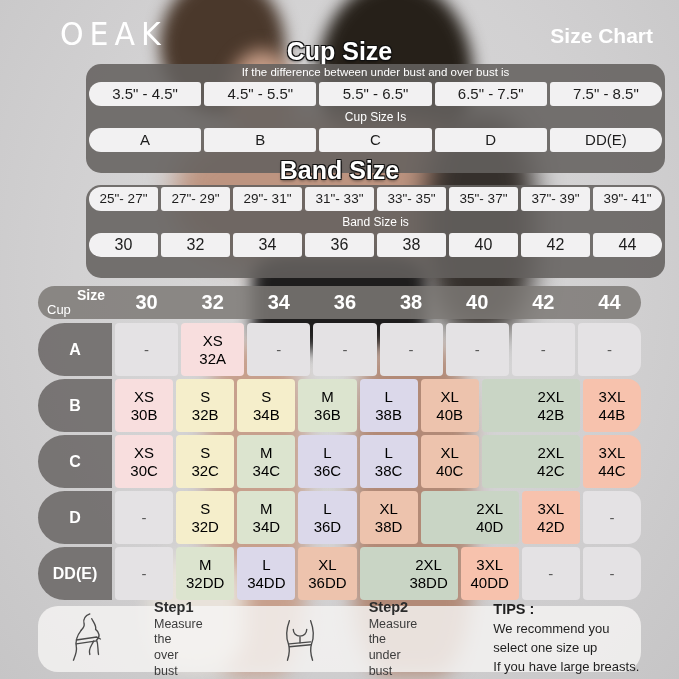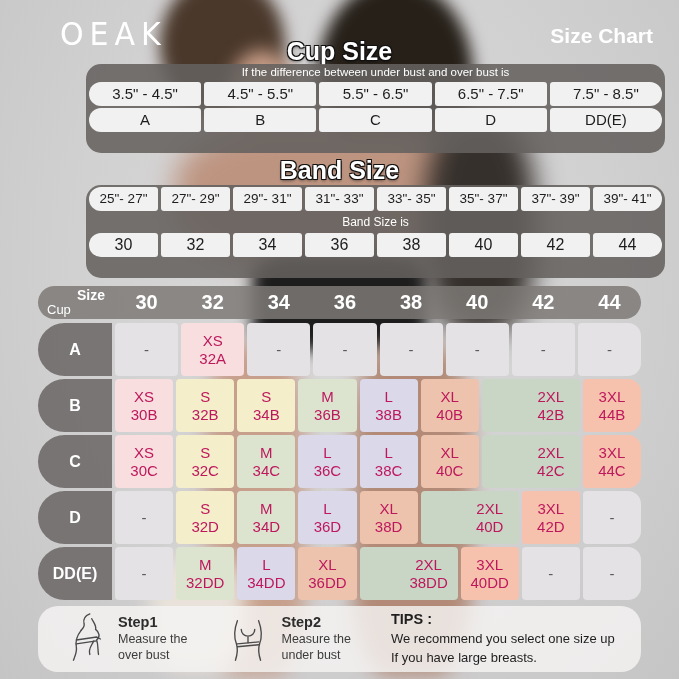--- a/index.html
+++ b/index.html
@@ -47,34 +47,34 @@
     background:rgba(124,121,118,.85);border-radius:17px;align-items:center;}
   .mcorner{position:relative;width:74px;height:33px;color:#fff;flex:none;}
   .mcorner .c-top{position:absolute;top:1px;right:7px;font-size:14px;font-weight:bold;}
   .mcorner .c-bot{position:absolute;bottom:2px;left:9px;font-size:13px;}
   .mcol{flex:1;text-align:center;color:#fff;font-weight:bold;font-size:20px;margin-left:3px;}
   .mbody{left:38px;top:323px;width:603px;display:flex;flex-direction:column;gap:3px;}
   .mrow{display:flex;gap:3px;height:53px;}
   .mlabel{width:74px;flex:none;background:rgba(112,109,107,.92);color:#fff;font-weight:bold;
     font-size:16px;border-radius:27px 0 0 27px;display:flex;align-items:center;justify-content:center;}
   .mcell{flex:1;display:flex;flex-direction:column;align-items:center;justify-content:center;
-    font-size:15px;color:#be185d;line-height:1.2;border-radius:4px;background:#e4e2e4;}
+    font-size:15px;color:#000000;line-height:1.2;border-radius:4px;background:#e4e2e4;}
   .mrow .mcell:last-child{border-radius:4px 13px 13px 4px;}
   .mcell[data-color="gray"]{color:#5a5a5a;}
   .mcell[data-color="pink"]{background:#f8dede;}
   .mcell[data-color="cream"]{background:#f5eecb;}
   .mcell[data-color="green"]{background:#dce4cf;}
   .mcell[data-color="lavender"]{background:#dbd8ea;}
   .mcell[data-color="salmon"]{background:#edc3ad;}
   .mcell[data-color="sage"]{background:#c9d5c5;padding-left:40px;}
   .mcell[data-color="peach"]{background:#f7c2ad;}
 
   
   .footer{left:38px;top:606px;width:603px;height:66px;background:rgba(245,244,243,.82);
-    border-radius:20px;display:flex;align-items:center;padding:0;box-sizing:border-box;}
+    border-radius:20px;display:flex;align-items:center;padding:0;box-sizing:border-box;gap:36px;}
   .step-icon{width:46px;height:56px;flex:none;}
   .step-icon svg{width:100%;height:100%;stroke:#4a4a4a;fill:none;stroke-width:1.4;stroke-linecap:round;}
   .i1{margin-left:24px;}
   .i2{margin-left:38px;}
   .step-text{margin-left:10px;color:#2c2c2c;}
   .step-label{font-weight:bold;font-size:14.5px;margin-bottom:2px;}
   .step-desc{font-size:12.5px;line-height:1.25;color:#3c3c3c;}
   .tips{margin-left:40px;color:#1f1f1f;}
   .tips-label{font-weight:bold;font-size:14.5px;margin-bottom:3px;}
   .tips-line{font-size:13px;line-height:1.45;}
@@ -102,20 +102,21 @@
   <div class="layer sec-title t-cup">Cup Size</div>
   <div class="layer dark-block b-cup">
     <div class="bar">If the  difference between under bust and over bust is</div>
     <div class="wrow">
       <div class="wcell">3.5" -  4.5"</div>
       <div class="wcell">4.5" -  5.5"</div>
       <div class="wcell">5.5" -  6.5"</div>
       <div class="wcell">6.5" -  7.5"</div>
       <div class="wcell">7.5" -  8.5"</div>
     </div>
+    <div class="bar mid">Cup Size Is</div>
     <div class="wrow">
       <div class="wcell">A</div>
       <div class="wcell">B</div>
       <div class="wcell">C</div>
       <div class="wcell">D</div>
       <div class="wcell">DD(E)</div>
     </div>
   </div>
 
   <div class="layer sec-title t-band">Band Size</div>

